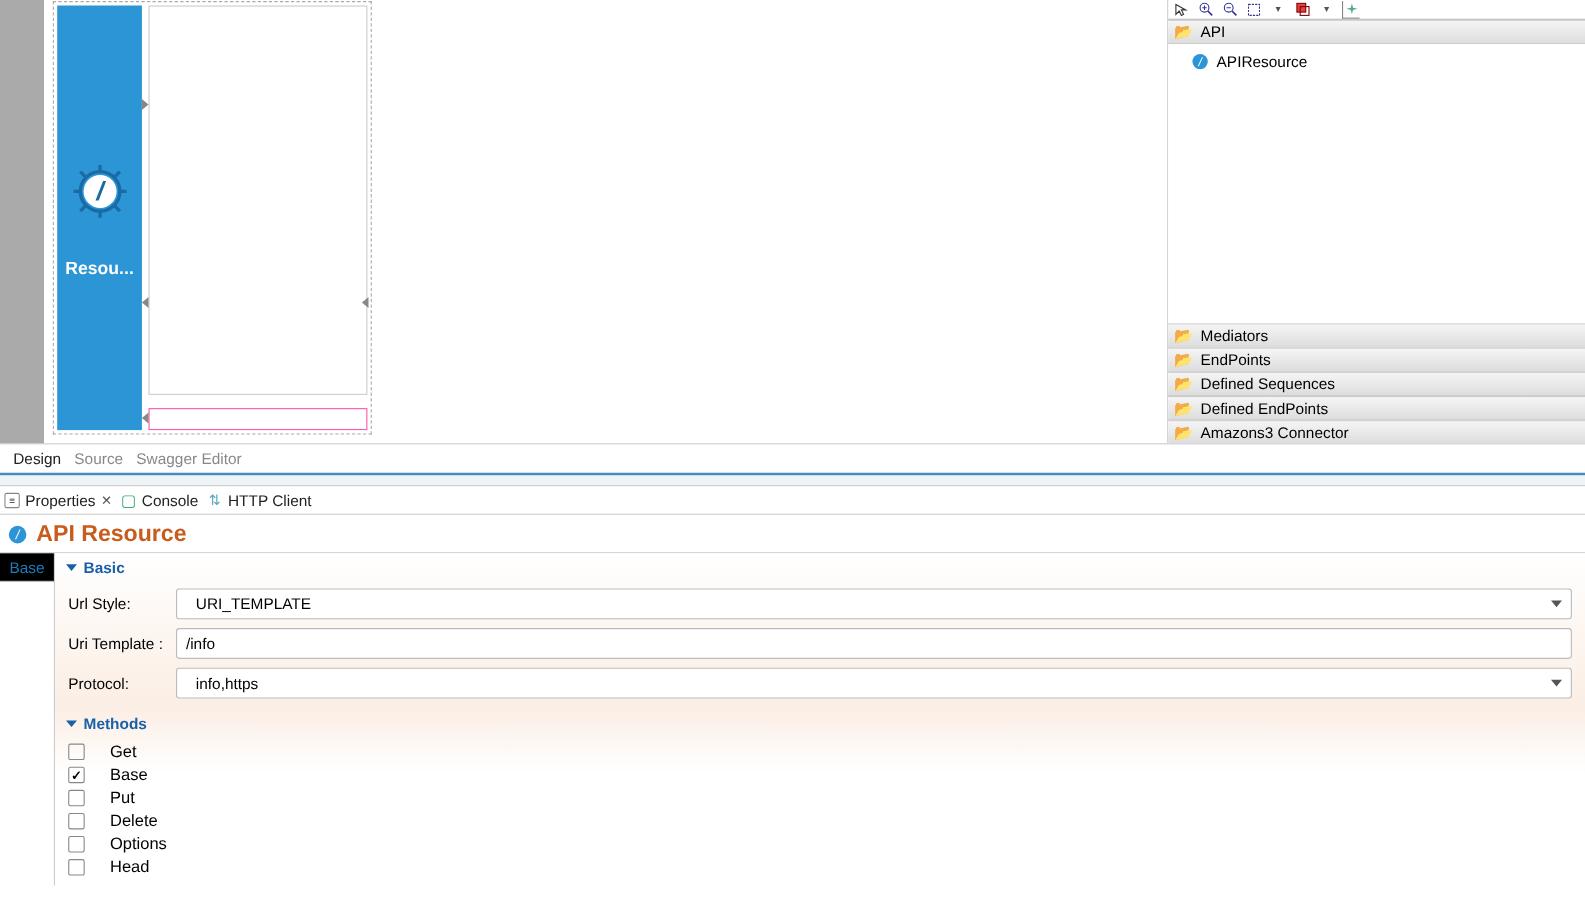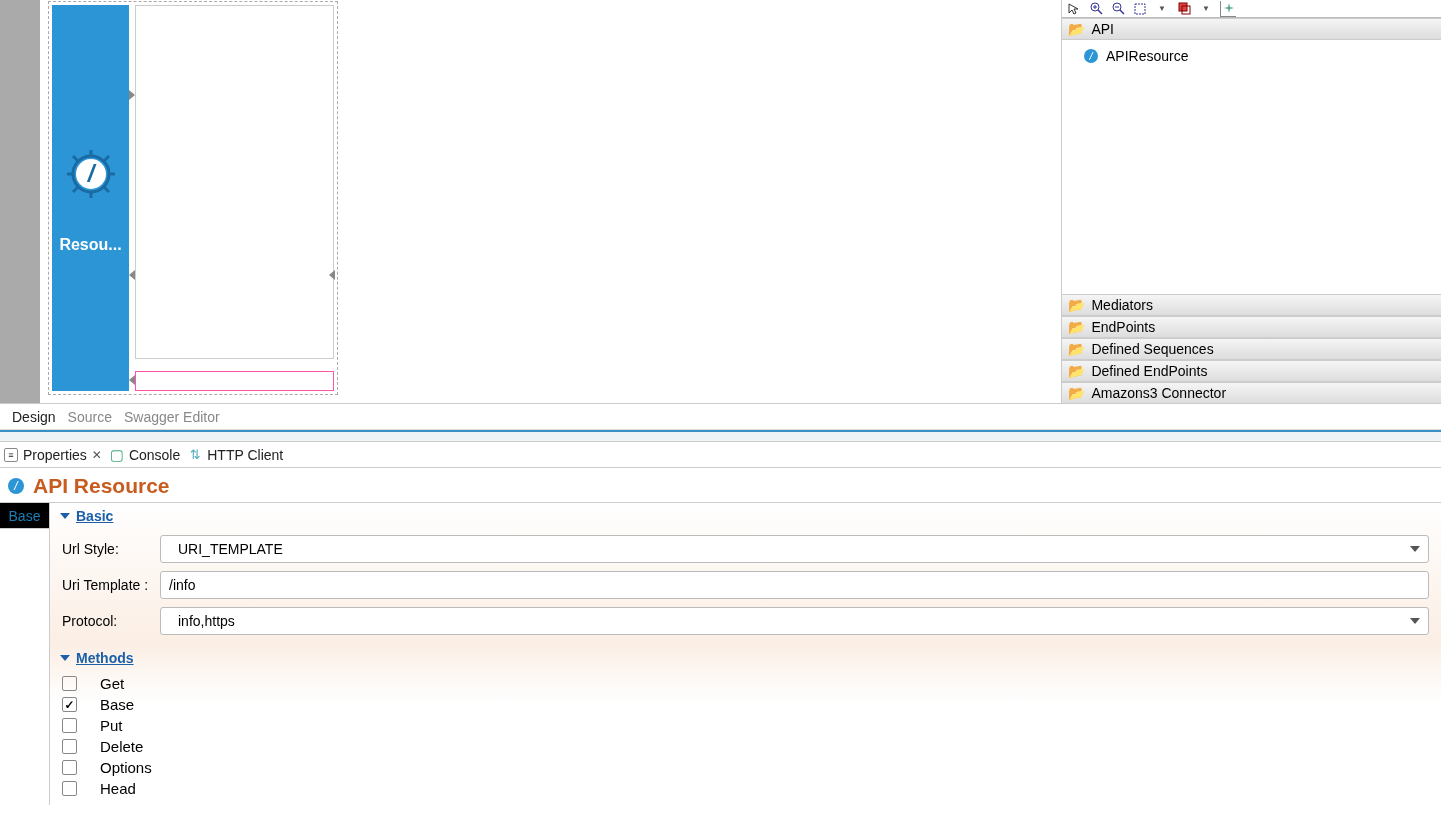--- a/index.html
+++ b/index.html
@@ -53,21 +53,21 @@
 .res-header { display:flex; align-items:center; gap:7px; padding:6px 6px 4px 6px; border-bottom:1px solid #ccc; }
 .res-header-icon { width:20px; height:20px; }
 .res-header-title { color:#c85b1e; font-weight:600; font-size:21px; }
 
 
 .form-wrap { display:flex; }
 .side-tabs { flex:0 0 50px; border-right:1px solid #ccc; }
 .side-tab { height:26px; display:flex; align-items:center; justify-content:center; font-size:14px; cursor:pointer; }
 .side-tab.active { color:#1a7db8; border-bottom:1px solid #ccc; background:#000000; }
 .form-body { flex:1; padding:0 0 0 0; background:linear-gradient(#fff,#fbeee4 140px,#fff 200px); }
-.section-title { display:flex; align-items:center; gap:6px; padding:5px 10px; color:#1a5fa8; font-weight:600; font-size:14px;text-decoration:underline; }
+.section-title { display:flex; align-items:center; gap:6px; padding:5px 10px; color:#1a5fa8; font-weight:600; font-size:14px; }
 .section-title .tri { width:0;height:0;border-left:5px solid transparent;border-right:5px solid transparent;border-top:6px solid #1a5fa8; }
 .form-rows { padding:6px 12px 2px 12px; }
 .form-row { display:flex; align-items:center; margin-bottom:8px; }
 .form-label { flex:0 0 98px; font-size:14px; }
 .form-control { flex:1; position:relative; }
 .form-input, .form-select { width:100%; height:28px; border:1px solid #bbb; border-radius:3px; padding:0 8px; font-size:14px; background:#fff; }
 .form-select { display:flex; align-items:center; justify-content:space-between; cursor:pointer;padding-left:17px; }
 .form-select .chev { width:0;height:0;border-left:5px solid transparent;border-right:5px solid transparent;border-top:6px solid #555; }
 .methods-list { padding:4px 12px; }
 .method-item { display:flex; align-items:center; gap:23px; margin-bottom:4px; font-size:15px; }

